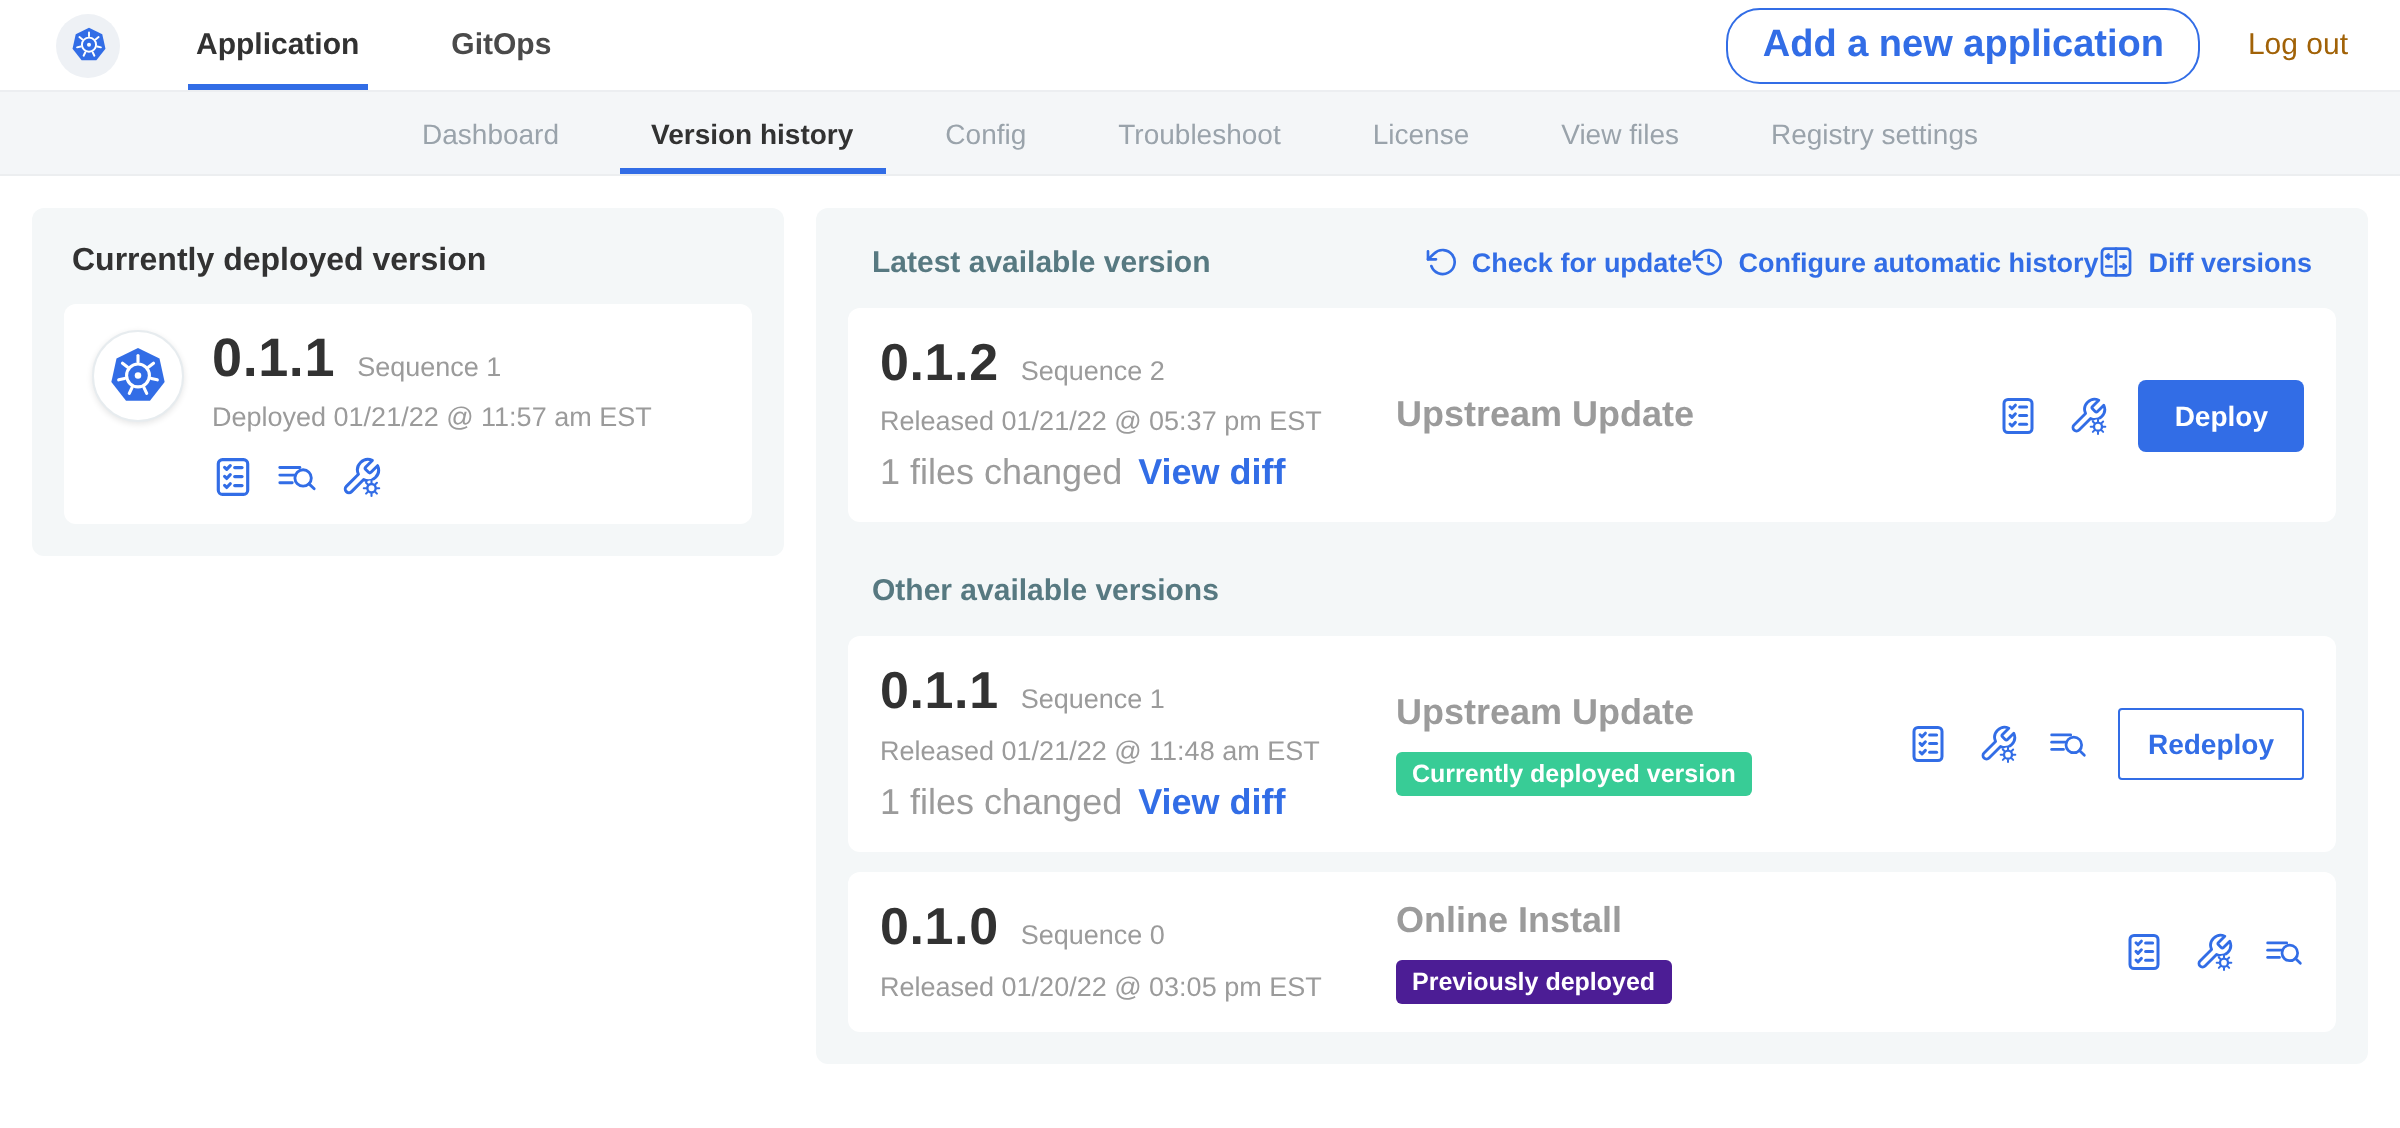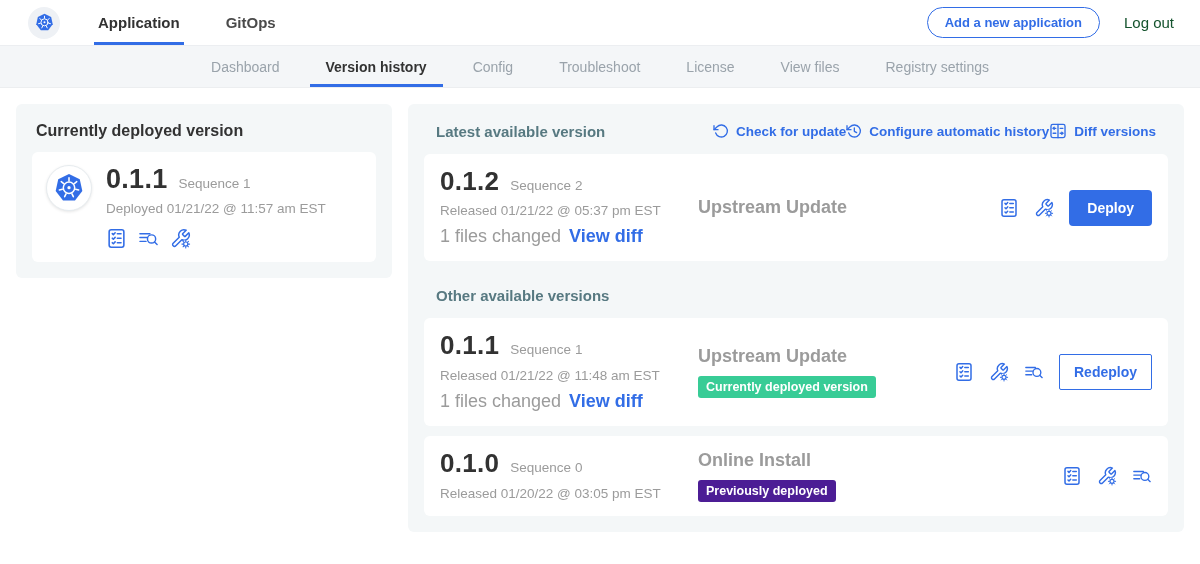--- a/index.html
+++ b/index.html
@@ -9,22 +9,22 @@
     background:#fff; font-family:"Liberation Sans", sans-serif;
     color:#323232; -webkit-font-smoothing:antialiased;
   }
   
   .header { height:46px; display:flex; align-items:stretch; background:#fff; border-bottom:1px solid #eceef1; }
   .logo-wrap { display:flex; align-items:center; margin-left:28px; margin-right:34px; }
   .logo-circle { width:32px; height:32px; border-radius:50%; background:#eef1f5; display:flex; align-items:center; justify-content:center; }
   .htab { display:flex; align-items:center; padding:3px 4px 0; margin-right:38px; font-size:15px; font-weight:700; color:#4a4a4a; border-bottom:3px solid transparent; cursor:pointer;text-align:center; }
   .htab.active { color:#323232; border-bottom-color:#326DE6; }
   .header-right { margin-left:auto; display:flex; align-items:center; gap:24px; padding-right:26px; }
-  .pill-btn { border:1px solid #326DE6; color:#326DE6; background:#fff; border-radius:17px; padding:7px 17px; font-size:13px; font-weight:700; cursor:pointer; font-family:inherit;text-align:center; }
-  .logout { font-size:15px; color:#14532d; font-weight:500; cursor:pointer; }
+  .pill-btn { border:1px solid #326DE6; color:#326DE6; background:#fff; border-radius:17px; padding:7px 17px; font-size:19px; font-weight:700; cursor:pointer; font-family:inherit;text-align:center; }
+  .logout { font-size:15px; color:#a16207; font-weight:500; cursor:pointer; }
   
   .subnav { height:42px; background:#f4f6f8; border-bottom:1px solid #eceef0; display:flex; justify-content:center; align-items:stretch; }
   .snav-item { display:flex; align-items:center; padding:3px 16px 0; margin:0 7px; font-size:14px; font-weight:500; color:#9aa3ab; border-bottom:3px solid transparent; cursor:pointer; }
   .snav-item.active { color:#323232; font-weight:700; border-bottom-color:#326DE6; }
   
   .main { display:flex; gap:16px; padding:16px; align-items:flex-start; }
   .left-card { width:376px; background:#f4f7f8; border-radius:6px; padding:12px 16px 16px; flex-shrink:0; }
   .left-card-title { font-size:16px; font-weight:700; color:#323232; margin:6px 4px 12px; }
   .deployed-inner { background:#fff; border-radius:6px; padding:13px 14px; display:flex; gap:14px; }
   .logo-big { width:46px; height:46px; border-radius:50%; background:#fff; border:1px solid #e7ecef; box-shadow:0 1px 3px rgba(0,0,0,.10); display:flex; align-items:center; justify-content:center; flex-shrink:0; }

